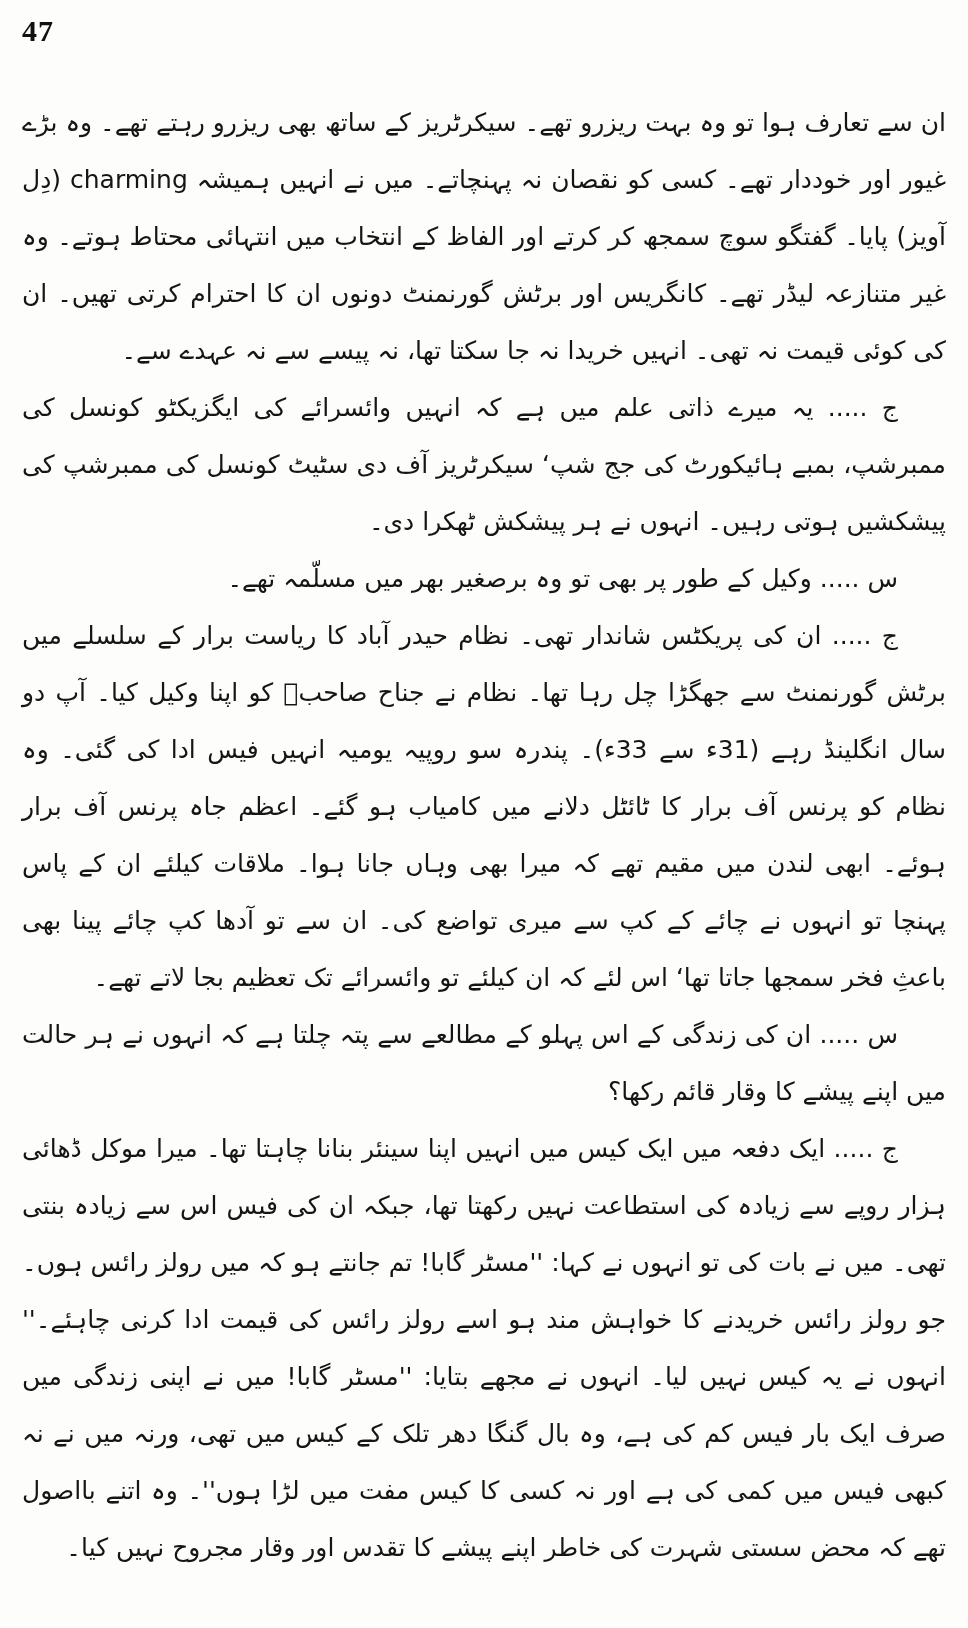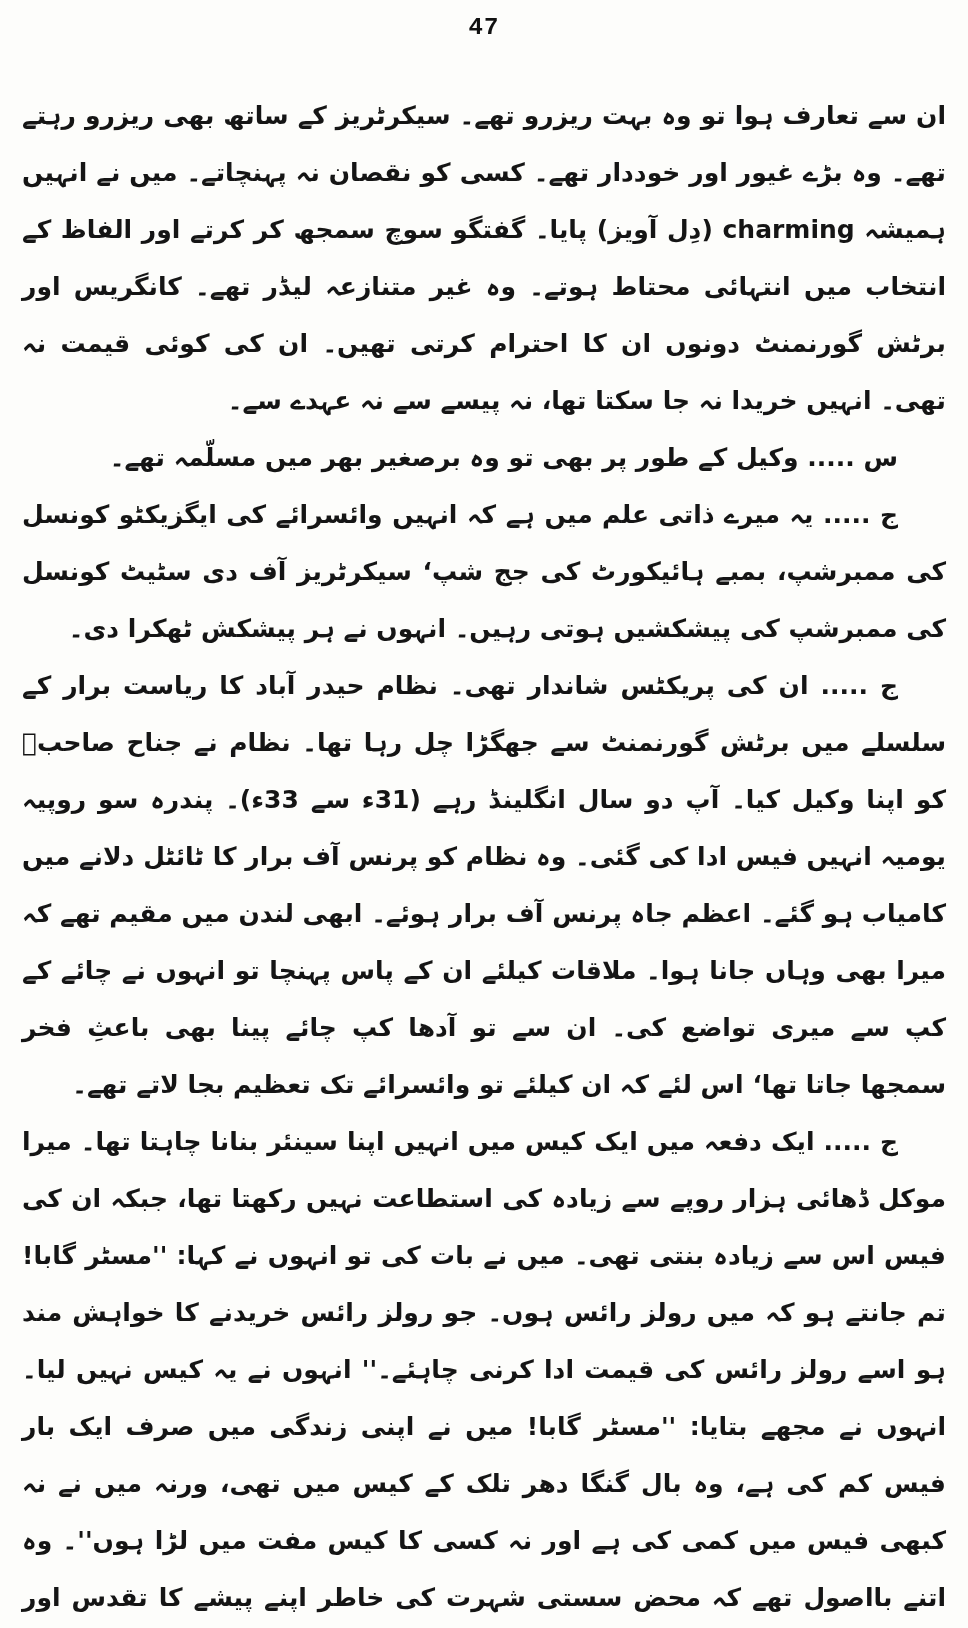--- a/index.html
+++ b/index.html
@@ -15,53 +15,53 @@
   }
   .page {
     box-sizing: border-box;
     width: 968px;
     height: 1628px;
     padding: 14px 22px 0 22px;
     background: #fdfdfb;
     color: #161616;
   }
   .page-number {
-    text-align: center;
+    text-align: left;
     font-weight: bold;
-    font-size: 24px;
+    font-size: 30px;
     letter-spacing: 1px;
     color: #111;
-    font-family: Liberation Mono, monospace;
+    font-family: Liberation Serif, serif;
   }
   .text-body {
     margin-top: 46px;
     direction: rtl;
     unicode-bidi: embed;
     text-align: justify;
     font-size: 25px;
     line-height: 57px;
     color: #151515;
     font-family: "DejaVu Sans", sans-serif;
   }
   .para {
     margin: 0;
     padding: 0;
-    font-weight: bold;
   }
   .para.question,
   .para.answer {
     text-indent: 48px; 
   }
 </style>
 </head>
 <body>
 
 <div class="page">
   <div class="page-number">47</div>
 
   <div class="text-body">
       <p class="para continuation" dir="rtl">ان سے تعارف ہوا تو وہ بہت ریزرو تھے۔ سیکرٹریز کے ساتھ بھی ریزرو رہتے تھے۔ وہ بڑے غیور اور خوددار تھے۔ کسی کو نقصان نہ پہنچاتے۔ میں نے انہیں ہمیشہ charming (دِل آویز) پایا۔ گفتگو سوچ سمجھ کر کرتے اور الفاظ کے انتخاب میں انتہائی محتاط ہوتے۔ وہ غیر متنازعہ لیڈر تھے۔ کانگریس اور برٹش گورنمنٹ دونوں ان کا احترام کرتی تھیں۔ ان کی کوئی قیمت نہ تھی۔ انہیں خریدا نہ جا سکتا تھا، نہ پیسے سے نہ عہدے سے۔</p>
+      <p class="para answer" dir="rtl">ج ..... یہ میرے ذاتی علم میں ہے کہ انہیں وائسرائے کی ایگزیکٹو کونسل کی ممبرشپ، بمبے ہائیکورٹ کی جج شپ‘ سیکرٹریز آف دی سٹیٹ کونسل کی ممبرشپ کی پیشکشیں ہوتی رہیں۔ انہوں نے ہر پیشکش ٹھکرا دی۔</p>
       <p class="para question" dir="rtl">س ..... وکیل کے طور پر بھی تو وہ برصغیر بھر میں مسلّمہ تھے۔</p>
-      <p class="para answer" dir="rtl">ج ..... یہ میرے ذاتی علم میں ہے کہ انہیں وائسرائے کی ایگزیکٹو کونسل کی ممبرشپ، بمبے ہائیکورٹ کی جج شپ‘ سیکرٹریز آف دی سٹیٹ کونسل کی ممبرشپ کی پیشکشیں ہوتی رہیں۔ انہوں نے ہر پیشکش ٹھکرا دی۔</p>
       <p class="para answer" dir="rtl">ج ..... ان کی پریکٹس شاندار تھی۔ نظام حیدر آباد کا ریاست برار کے سلسلے میں برٹش گورنمنٹ سے جھگڑا چل رہا تھا۔ نظام نے جناح صاحبؒ کو اپنا وکیل کیا۔ آپ دو سال انگلینڈ رہے (31ء سے 33ء)۔ پندرہ سو روپیہ یومیہ انہیں فیس ادا کی گئی۔ وہ نظام کو پرنس آف برار کا ٹائٹل دلانے میں کامیاب ہو گئے۔ اعظم جاہ پرنس آف برار ہوئے۔ ابھی لندن میں مقیم تھے کہ میرا بھی وہاں جانا ہوا۔ ملاقات کیلئے ان کے پاس پہنچا تو انہوں نے چائے کے کپ سے میری تواضع کی۔ ان سے تو آدھا کپ چائے پینا بھی باعثِ فخر سمجھا جاتا تھا‘ اس لئے کہ ان کیلئے تو وائسرائے تک تعظیم بجا لاتے تھے۔</p>
+      <p class="para question" dir="rtl">س ..... ان کی زندگی کے اس پہلو کے مطالعے سے پتہ چلتا ہے کہ انہوں نے ہر حالت میں اپنے پیشے کا وقار قائم رکھا؟</p>
       <p class="para answer" dir="rtl">ج ..... ایک دفعہ میں ایک کیس میں انہیں اپنا سینئر بنانا چاہتا تھا۔ میرا موکل ڈھائی ہزار روپے سے زیادہ کی استطاعت نہیں رکھتا تھا، جبکہ ان کی فیس اس سے زیادہ بنتی تھی۔ میں نے بات کی تو انہوں نے کہا: ''مسٹر گابا! تم جانتے ہو کہ میں رولز رائس ہوں۔ جو رولز رائس خریدنے کا خواہش مند ہو اسے رولز رائس کی قیمت ادا کرنی چاہئے۔'' انہوں نے یہ کیس نہیں لیا۔ انہوں نے مجھے بتایا: ''مسٹر گابا! میں نے اپنی زندگی میں صرف ایک بار فیس کم کی ہے، وہ بال گنگا دھر تلک کے کیس میں تھی، ورنہ میں نے نہ کبھی فیس میں کمی کی ہے اور نہ کسی کا کیس مفت میں لڑا ہوں''۔ وہ اتنے بااصول تھے کہ محض سستی شہرت کی خاطر اپنے پیشے کا تقدس اور وقار مجروح نہیں کیا۔</p>
     </div>
 </div>
 
 </body></html>

